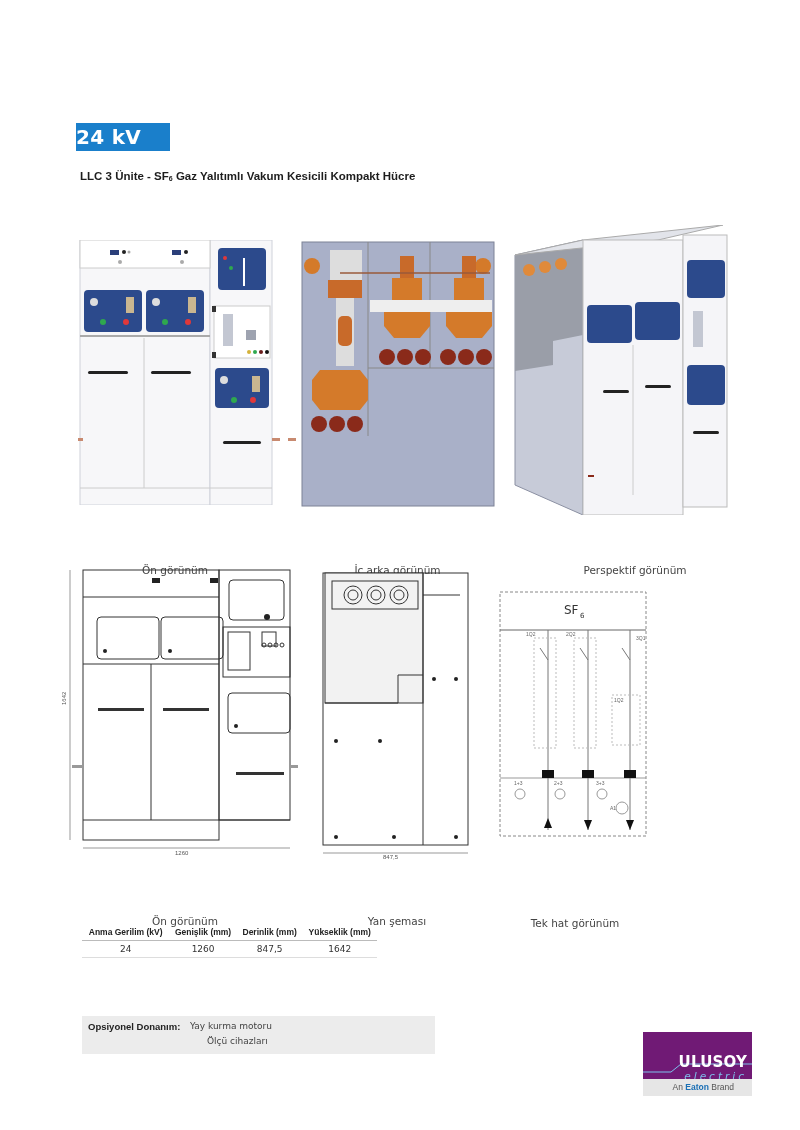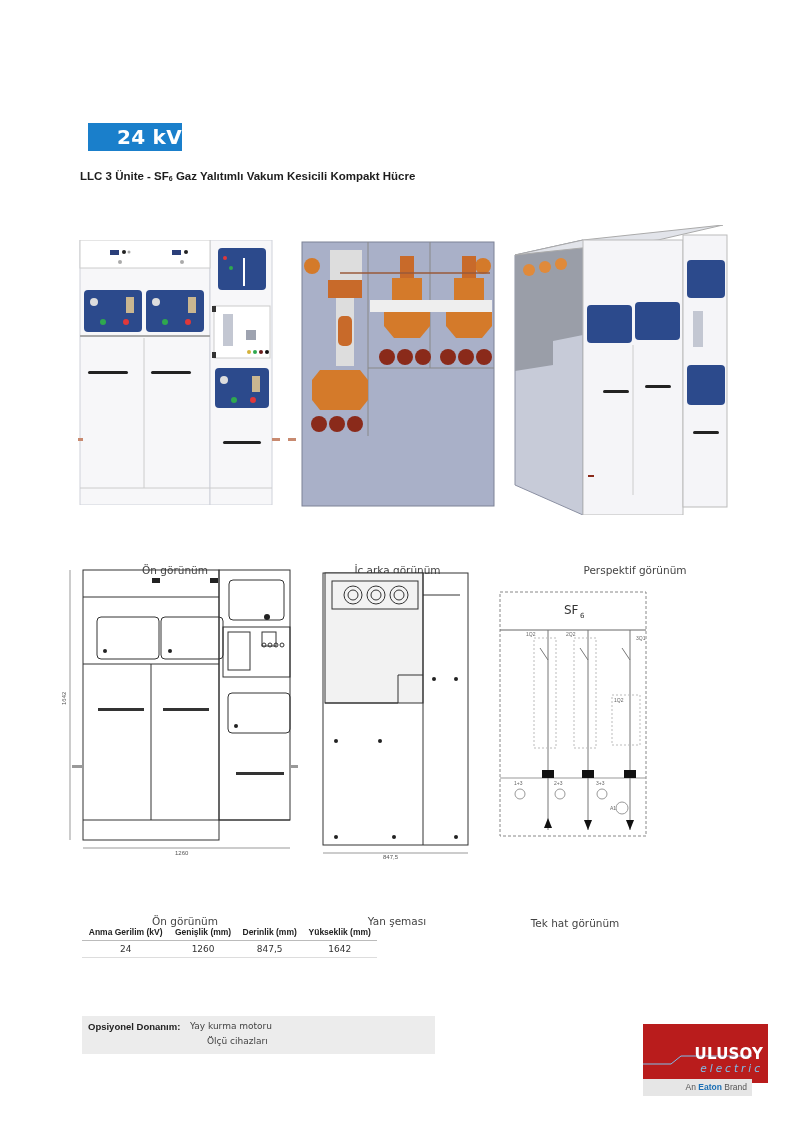--- a/index.html
+++ b/index.html
@@ -1,32 +1,32 @@
 <!DOCTYPE html>
 <html><head>
 <meta charset="utf-8">
 <style>
   html,body{margin:0;padding:0;background:#fff;}
   body{width:800px;height:1130px;position:relative;overflow:hidden;font-family:"Liberation Sans",sans-serif;color:#222;}
-  .badge{position:absolute;left:88px;top:123px;width:94px;height:28px;background:#1a7fcb;color:#fff;font-family:"DejaVu Sans",sans-serif;font-weight:bold;font-size:20px;line-height:28px;text-align:right;letter-spacing:0.3px;}
+  .badge{position:absolute;left:76px;top:123px;width:94px;height:28px;background:#1a7fcb;color:#fff;font-family:"DejaVu Sans",sans-serif;font-weight:bold;font-size:20px;line-height:28px;text-align:left;letter-spacing:0.3px;}
   .title{position:absolute;left:80px;top:170px;font-size:11.5px;font-weight:bold;color:#1d1d1d;}
   .title sub{font-size:7px;vertical-align:-1px;}
   .fig{position:absolute;}
   .caption{position:absolute;font-family:"DejaVu Sans",sans-serif;font-size:10.5px;color:#444;text-align:center;margin-top:48px;}
   
   .spec{position:absolute;left:82px;top:925px;width:295px;border-collapse:collapse;font-size:9px;}
   .spec th{font-family:"Liberation Sans",sans-serif;font-weight:bold;font-size:8.5px;color:#222;padding:2px 2px 3px;text-align:center;border-bottom:1.5px solid #bbb;white-space:nowrap;margin-top:27px;}
   .spec td{font-family:"DejaVu Sans",sans-serif;font-size:9px;color:#333;padding:3px 2px;text-align:center;border-bottom:1px solid #ddd;}
   .optbox{position:absolute;left:82px;top:1016px;width:353px;height:38px;background:#ececec;font-size:9.5px;}
   .optlabel{position:absolute;left:6px;top:5px;font-weight:bold;color:#222;}
   .opt1{position:absolute;left:108px;top:5px;font-family:"DejaVu Sans",sans-serif;color:#444;font-size:9px;}
   .opt2{position:absolute;left:125px;top:20px;font-family:"DejaVu Sans",sans-serif;color:#444;font-size:9px;}
   
   .logo{position:absolute;left:643px;top:1020px;width:109px;height:76px;}
-  .logo-top{position:absolute;left:0;top:4px;width:125px;height:59px;background:#b91c1c;}
+  .logo-top{position:absolute;left:0;top:12px;width:109px;height:59px;background:#701a75;}
   .logo-name{position:absolute;right:5px;top:21px;color:#fff;font-weight:bold;font-size:15px;letter-spacing:0.2px;font-family:"DejaVu Sans",sans-serif;}
   .logo-sub{position:absolute;right:5px;top:38px;color:#7ec0ec;font-size:10.5px;letter-spacing:3px;font-family:"DejaVu Sans",sans-serif;font-style:italic;}
   .logo-bottom{position:absolute;left:0;top:59px;width:109px;height:17px;background:#e6e6e6;text-align:right;font-size:8.5px;line-height:17px;color:#555;}
   .logo-bottom span.b{color:#1a6fb5;font-weight:bold;}
 </style>
 </head>
 <body>
 
 <div class="badge">24 kV</div>
 <div class="title"><span>LLC 3 Ünite - SF</span><sub>6</sub><span> Gaz Yalıtımlı Vakum Kesicili Kompakt Hücre</span></div>
@@ -276,14 +276,14 @@
 </div>
 
 <div class="logo">
   <div class="logo-top">
     <svg style="position:absolute;left:0;top:0" width="109" height="59">
         <polyline points="0,40 28,40 38,32 109,32" fill="none" stroke="#7ec0ec" stroke-width="1"></polyline>
       </svg>
     <span class="logo-name">ULUSOY</span>
     <span class="logo-sub">electric</span>
   </div>
-  <div class="logo-bottom"><span>An </span><span class="b">Eaton</span><span style="padding-right:5px"> Brand</span></div>
+  <div class="logo-bottom"><span>An </span><span class="b">Eaton</span><span style="padding-right:18px"> Brand</span></div>
 </div>
 
 </body></html>

